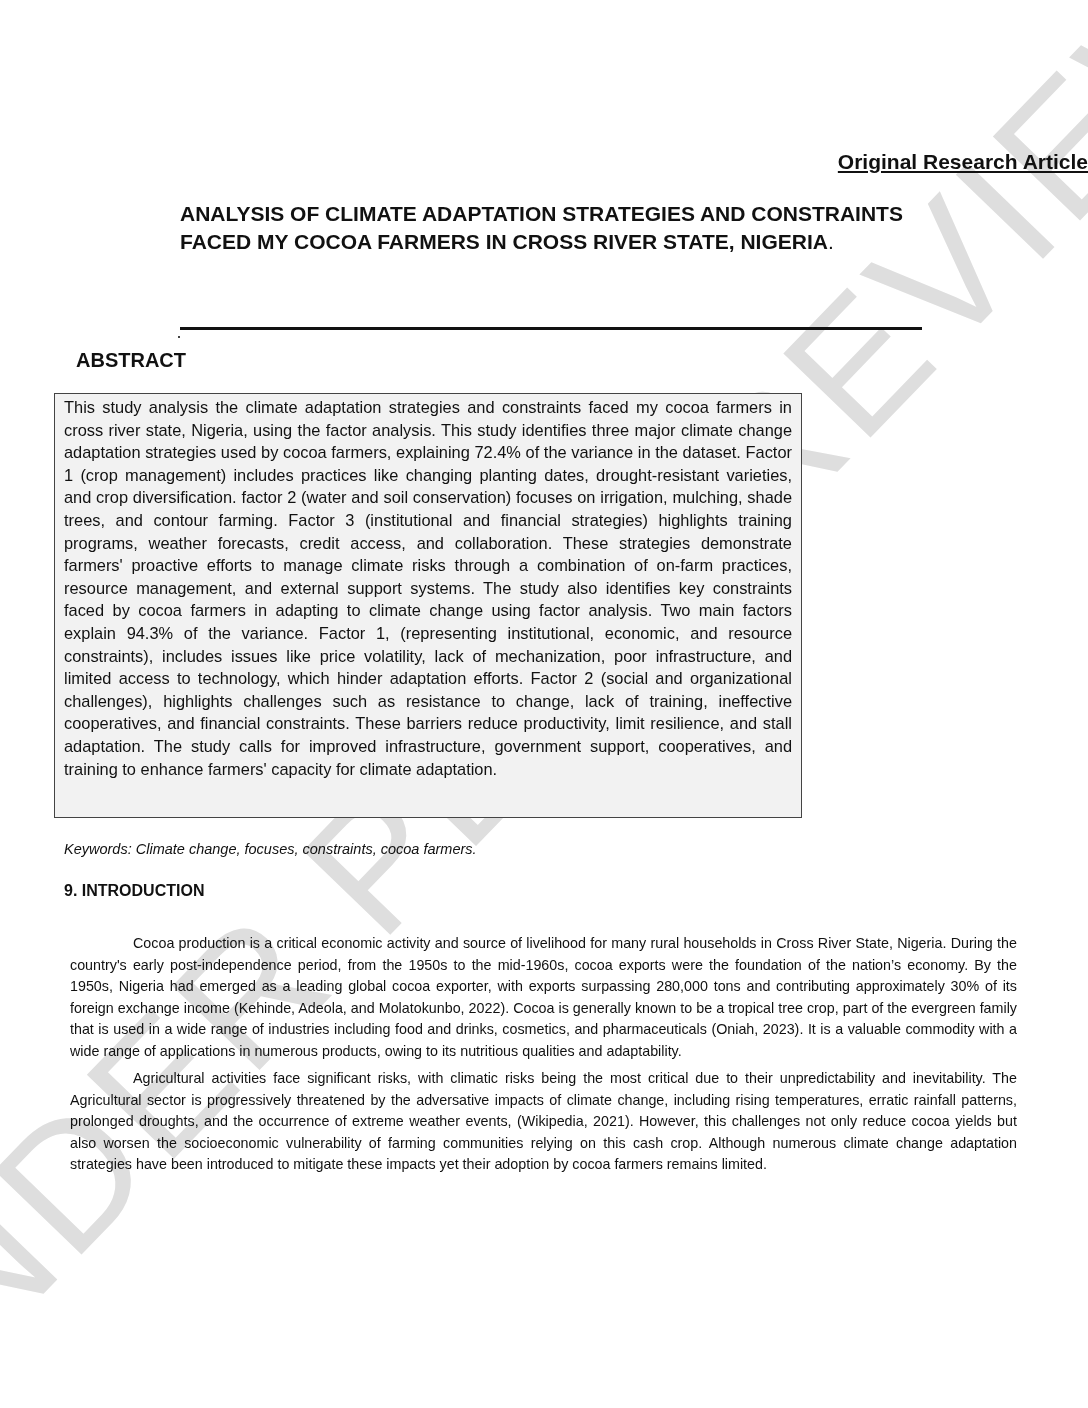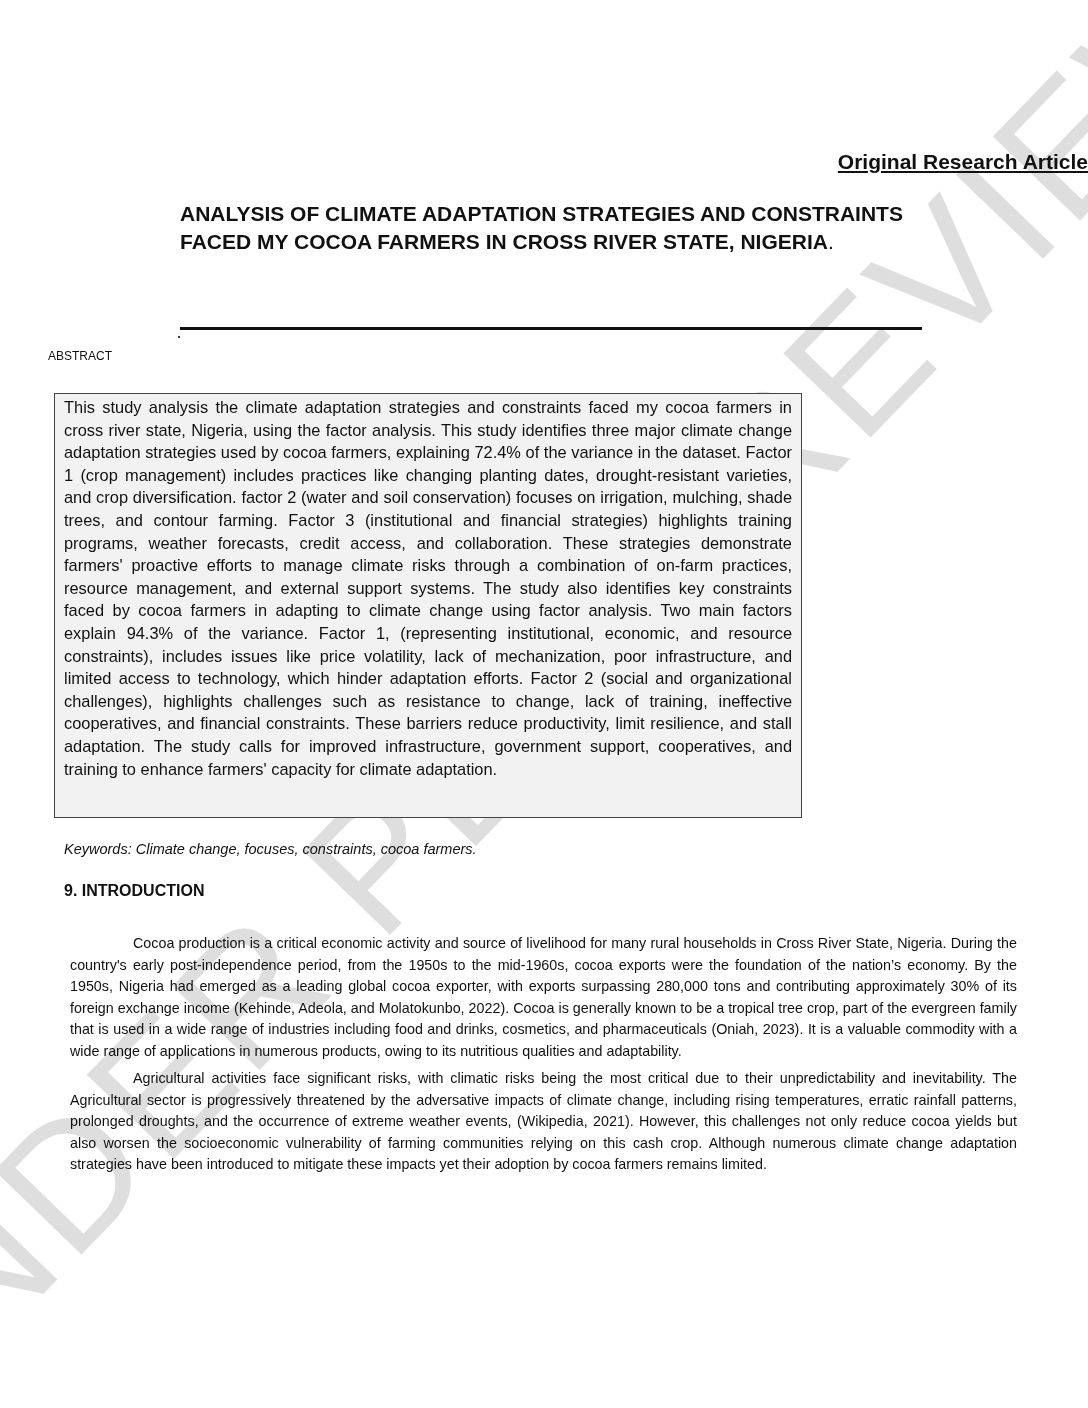--- a/index.html
+++ b/index.html
@@ -17,21 +17,21 @@
     left: 0; width: 1088px; top: 150px; text-align: right;
     font-size: 21px; font-weight: bold; text-decoration: underline;
   }
   .title {
     left: 180px; width: 730px; top: 200px; text-align: left;
     font-size: 21px; font-weight: bold; line-height: 28px;
   }
   .title .dot { font-weight: normal; }
   .rule { left: 180px; width: 742px; top: 327px; height: 3px; background: #111; }
   .tiny-dot { left: 178px; top: 336px; width: 2px; height: 2px; background: #444; }
-  .abstract-heading { left: 48px; top: 349px; font-size: 12px; font-weight: normal; }
+  .abstract-heading { left: 76px; top: 349px; font-size: 20px; font-weight: bold; }
   .abstract-box {
     left: 54px; top: 393px; width: 748px; height: 425px;
     border: 1px solid #444; background: #f2f2f2; box-sizing: border-box;
     padding: 2px 9px 0 9px;
   }
   .abstract-text {
     font-size: 16.4px; line-height: 22.6px; text-align: justify; margin: 0;
   }
   .keywords { left: 64px; top: 841px; font-size: 14.5px; font-style: italic; }
   .intro-heading { left: 64px; top: 882px; font-size: 16px; font-weight: bold; }

